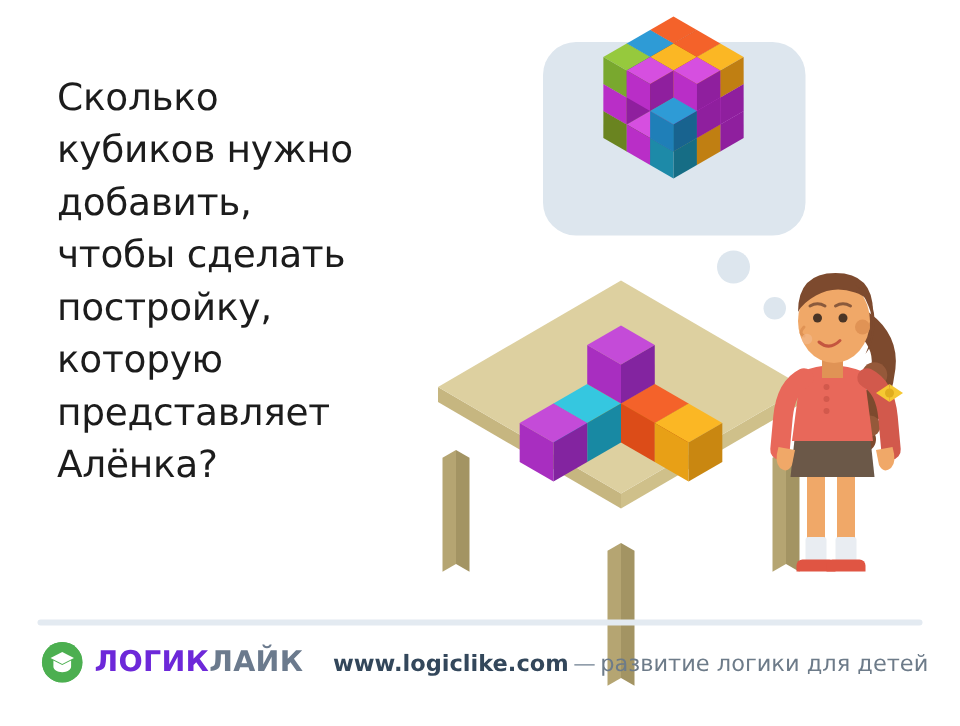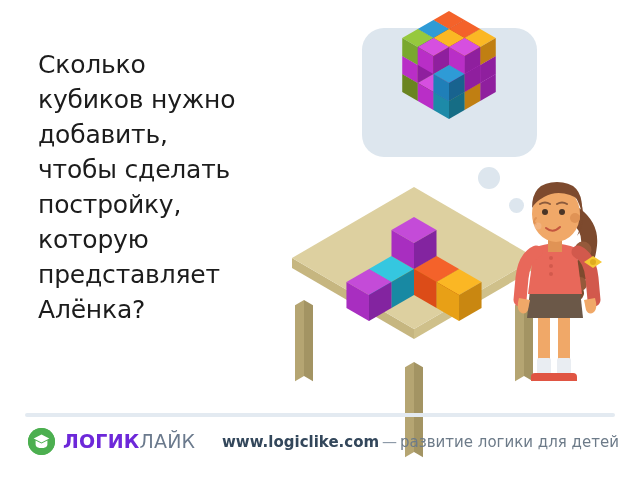--- a/index.html
+++ b/index.html
@@ -26,21 +26,21 @@
   
   .art{position:absolute;left:0;top:0;}
 
   
   #divider{position:absolute;left:25px;top:413px;width:590px;height:4px;background:#e3eaf1;border-radius:2px;}
   #footer{position:absolute;left:0;top:428px;width:640px;height:42px;}
   #logo-wrap{position:absolute;left:28px;top:0px;display:flex;align-items:center;gap:8px;}
   #logo-mark{width:27px;height:27px;border-radius:50%;background:#4caf50;position:relative;display:block;}
   #logo-text{font-family:"DejaVu Sans","Liberation Sans",sans-serif;font-size:19px;letter-spacing:0.2px;line-height:27px;}
   .lt-a{color:#6d28d9;font-weight:bold;}
-  .lt-b{color:#6b7a8d;font-weight:normal;}
+  .lt-b{color:#6b7a8d;font-weight:bold;}
   #tagline{position:absolute;left:222px;top:2px;font-family:"DejaVu Sans","Liberation Sans",sans-serif;font-size:15px;line-height:24px;white-space:nowrap;}
   .tg-url{color:#33475b;font-weight:bold;text-align:center;}
   .tg-dash{color:#8d9aa8;padding:0 3px;}
   .tg-rest{color:#6d7b89;text-align:right;}
 </style>
 </head>
 <body>
 
 <div id="page">
 

